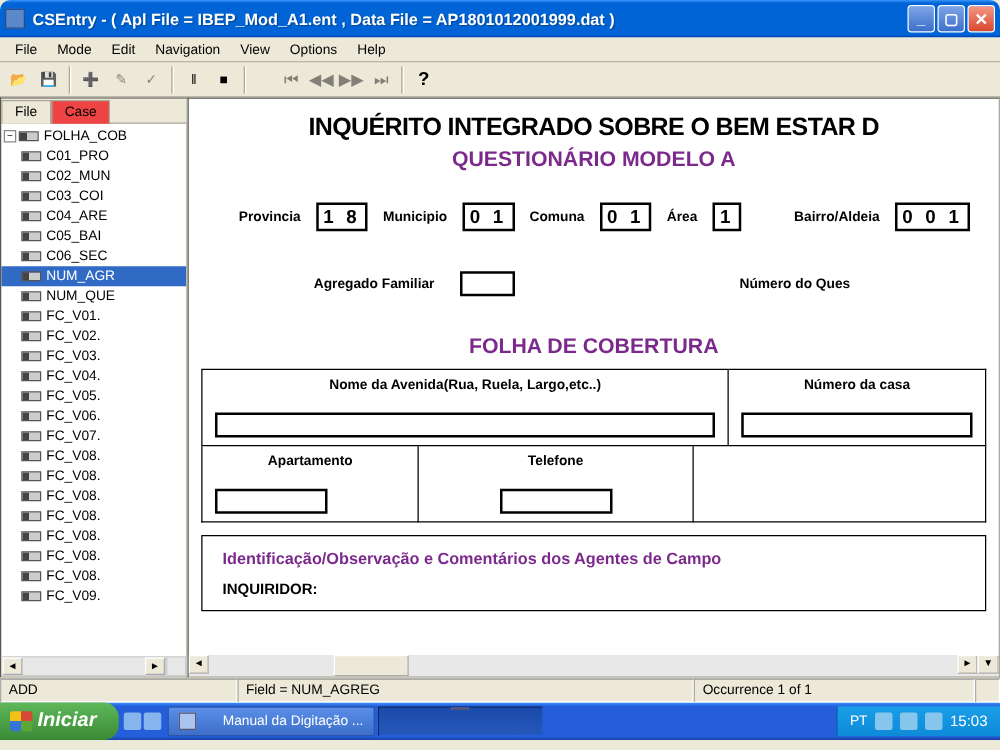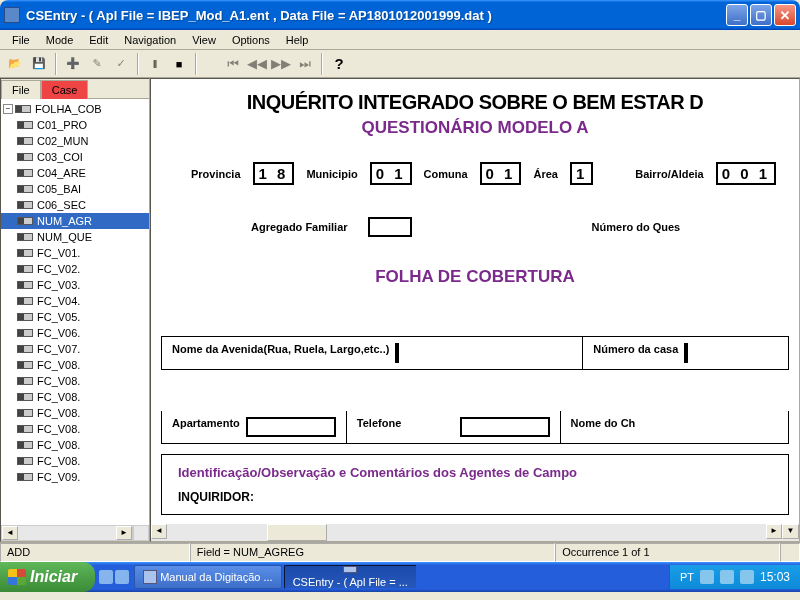--- a/index.html
+++ b/index.html
@@ -43,38 +43,38 @@
 .formpanel { flex: 1; background: #fff; border: 1px inset #aca899; overflow: hidden; position: relative; }
 .formbody { padding: 4px 10px; position: relative; }
 h1.ftitle { color: #000; font-size: 20px; font-weight: bold; text-align: center; margin-top: 8px; letter-spacing: -0.5px; }
 h2.fsub { color: #7b2a8c; font-size: 17px; font-weight: bold; text-align: center; margin-top: 4px; }
 .locrow { display: flex; gap: 12px; margin-top: 24px; align-items: center; padding-left: 30px; font-weight: bold; }
 .locbox { border: 2px solid #000; padding: 1px 4px; font-family: Arial; font-size: 15px; letter-spacing: 3px; background: #fff; }
 .aggrow { display: flex; margin-top: 32px; padding-left: 90px; align-items: center; font-weight: bold; gap: 20px; }
 .aggbox { border: 2px solid #000; width: 44px; height: 20px; background: #fff; }
 .sechead { color: #7b2a8c; font-size: 17px; font-weight: bold; text-align: center; margin-top: 30px; }
 .boxgrid { display: flex; margin-top: 8px; }
-.fcell { border: 1px solid #000; padding: 6px 10px; display: flex; flex-direction: row; gap: 6px; margin-top: 41px; }
+.fcell { border: 1px solid #000; padding: 6px 10px; display: flex; flex-direction: column; gap: 16px; }
 .fcell .lbl { font-weight: bold; font-size: 11px; text-align: center; }
 .fcell .inp { border: 2px solid #000; height: 20px; background: #fff; }
 .commentsbox { border: 1px solid #000; margin-top: 10px; padding: 10px 16px; }
 .commentsbox .chead { color: #7b2a8c; font-weight: bold; font-size: 13px; }
 .commentsbox .inq { font-weight: bold; font-size: 12px; margin-top: 10px; }
 
 .formsb { position: absolute; bottom: 0; left: 0; right: 0; height: 17px; background: #e8e8e8; display: flex; }
 .formsb .sbbtn { height: 15px; }
 .formsb .thumb { width: 60px; background: #ece9d8; border: 1px outset #fff; margin-left: 100px; }
 
 .statusbar { height: 20px; background: #ece9d8; border-top: 1px solid #aca899; display: flex; font-size: 11px; }
 .statusbar > div { border: 1px inset #fff; padding: 2px 6px; }
 
 .taskbar { height: 30px; background: linear-gradient(to bottom, #3a95ff 0%, #245edb 10%, #245edb 90%, #1941a5 100%); display: flex; align-items: center; color: white; font-size: 11px; }
 .startbtn { background: linear-gradient(to bottom, #5fb85a 0%, #3a8a35 100%); height: 30px; display: flex; align-items: center; padding: 0 18px 0 8px; border-radius: 0 12px 12px 0; font-weight: bold; font-style: italic; font-size: 16px; gap: 4px; }
 .startflag { width: 18px; height: 16px; background: conic-gradient(#d84a38 0 25%, #5aa636 0 50%, #3674d8 0 75%, #f4c217 0 100%); border-radius: 2px; }
-.taskitem { background: linear-gradient(to bottom, #5a8ee8, #3d6fc8); border: 1px solid #2a55aa; height: 24px; display: flex; align-items: center; padding: 0 8px; margin: 0 1px; gap: 3px; border-radius: 2px; max-width: 170px; overflow: hidden; }
+.taskitem { background: linear-gradient(to bottom, #5a8ee8, #3d6fc8); border: 1px solid #2a55aa; height: 24px; display: flex; align-items: center; padding: 0 8px; margin: 0 1px; gap: 21px; border-radius: 2px; max-width: 170px; overflow: hidden; }
 .taskitem.active { background: linear-gradient(to bottom, #1a4aaa, #2658bb); border: 1px inset #163a88; flex-direction: column; }
 .taskicon { width: 14px; height: 14px; background: #aac4ee; border: 1px solid #557; }
 .tray { background: linear-gradient(to bottom, #1a9ee8, #0d8ad8); height: 24px; display: flex; align-items: center; padding: 0 10px; margin-left: auto; gap: 6px; border-left: 1px solid #0a6aa8; }
 .trayicon { width: 14px; height: 14px; background: #86c6ec; border-radius: 2px; }
 .clock { font-weight: normal; font-size: 12px; }
 .ql { display: flex; gap: 2px; margin: 0 4px; }
 .qlicon { width: 14px; height: 14px; background: #86b4ec; border-radius: 2px; }
 </style>
 </head>
 <body>
@@ -274,21 +274,20 @@
       <div class="boxgrid" style="margin-top:0;">
         <div class="fcell" style="flex:1; border-top:none;">
           <div class="lbl">Apartamento</div>
           <div class="inp" style="width:90px"></div>
         </div>
         <div class="fcell" style="flex:1.3; border-top:none; border-left:none;justify-content:space-between;">
           <div class="lbl">Telefone</div>
           <div class="inp" style="width:90px; align-self:center"></div>
         </div>
         <div class="fcell" style="flex:1.4; border-top:none; border-left:none;">
-          <div class="lbl" style="text-align:right">Nome do Ch</div>
           <div style="height:20px"></div>
         </div>
       </div>
 
       <div class="commentsbox">
         <div class="chead">Identificação/Observação e Comentários dos Agentes de Campo</div>
         <div class="inq">INQUIRIDOR:</div>
       </div>
     </div>
 

